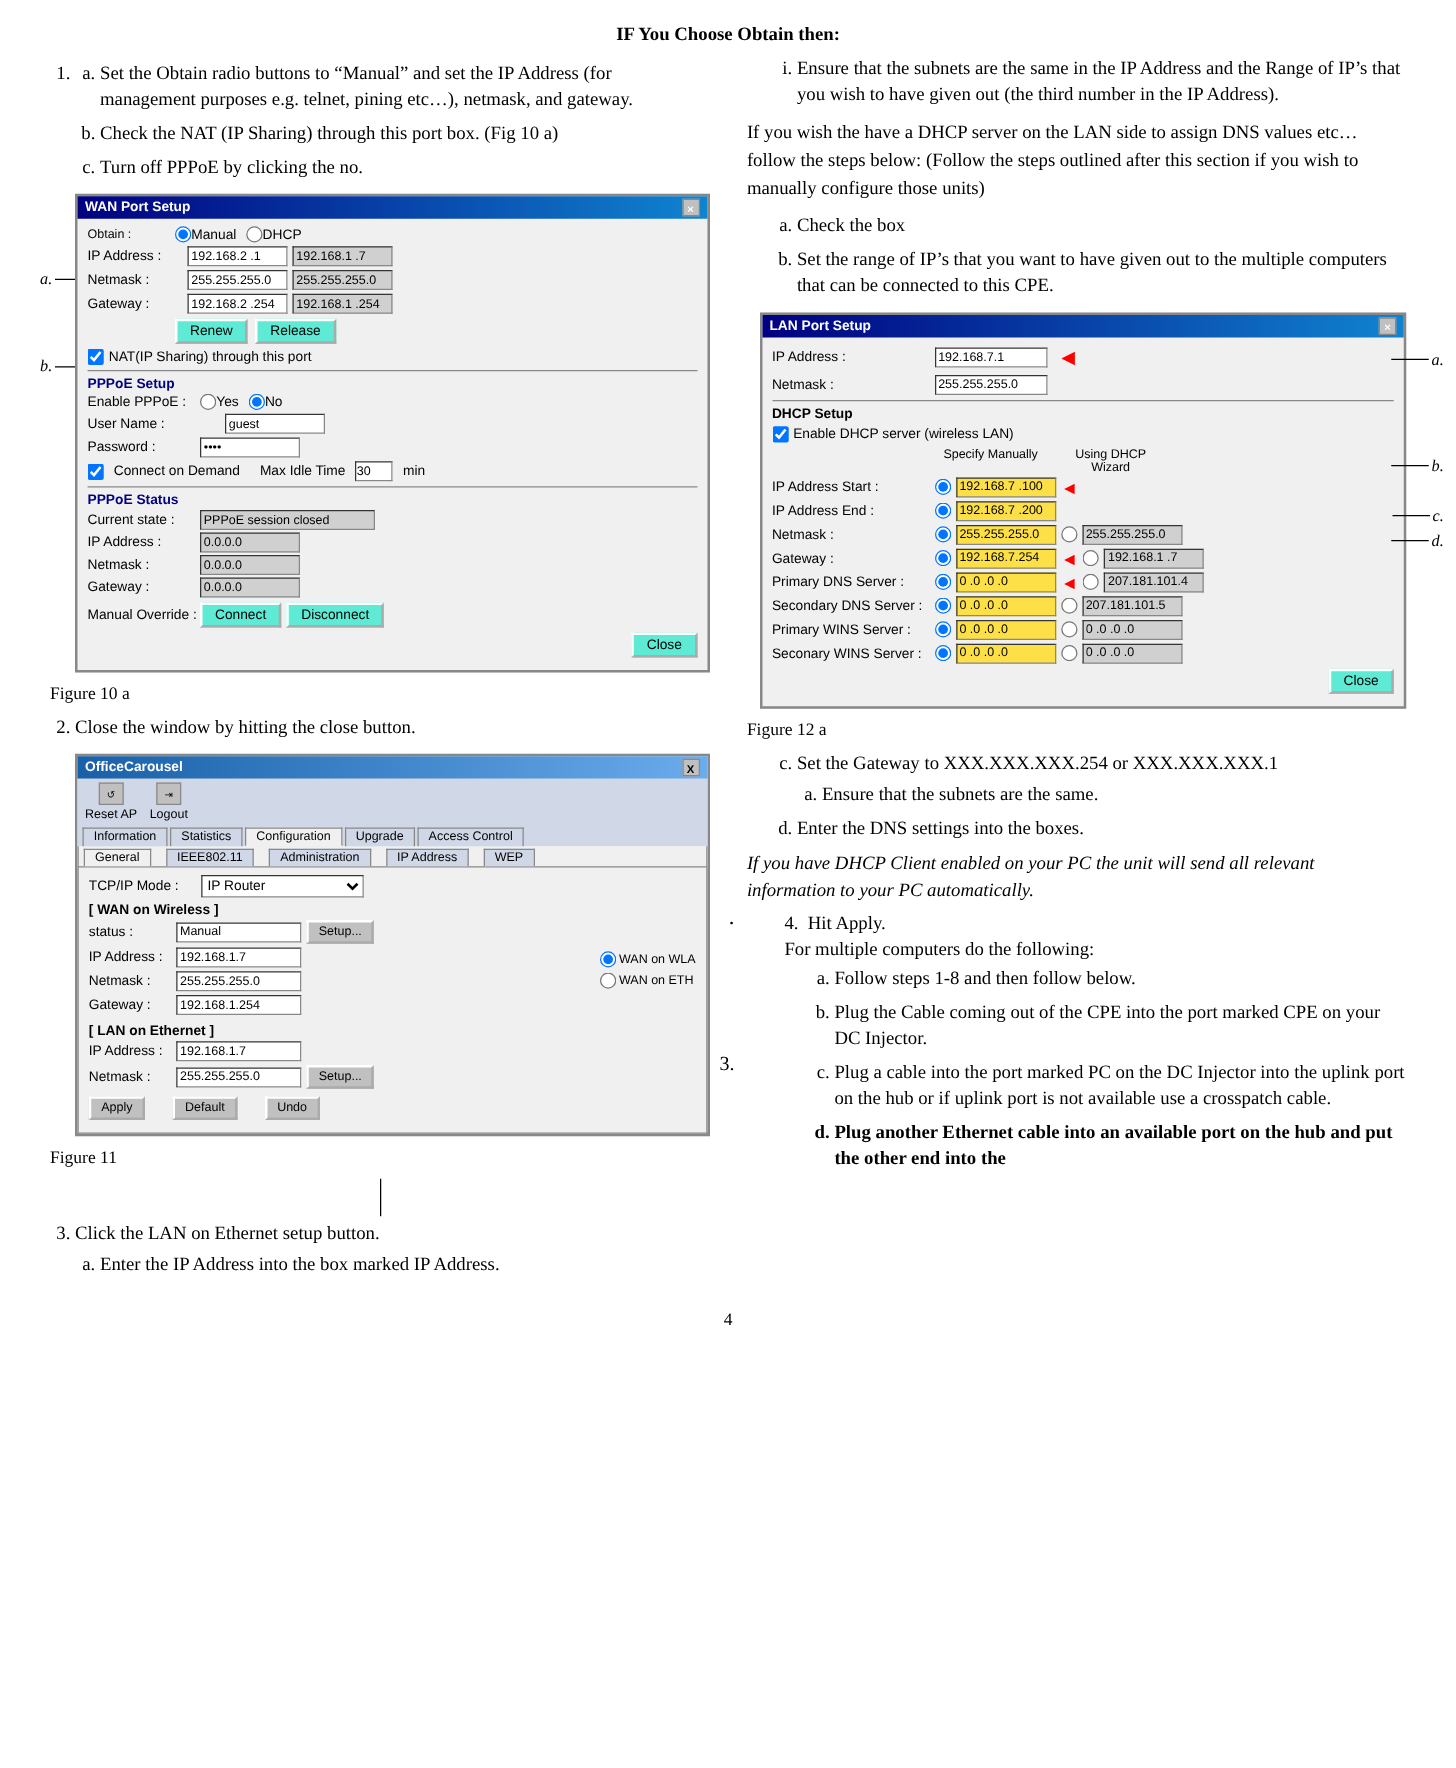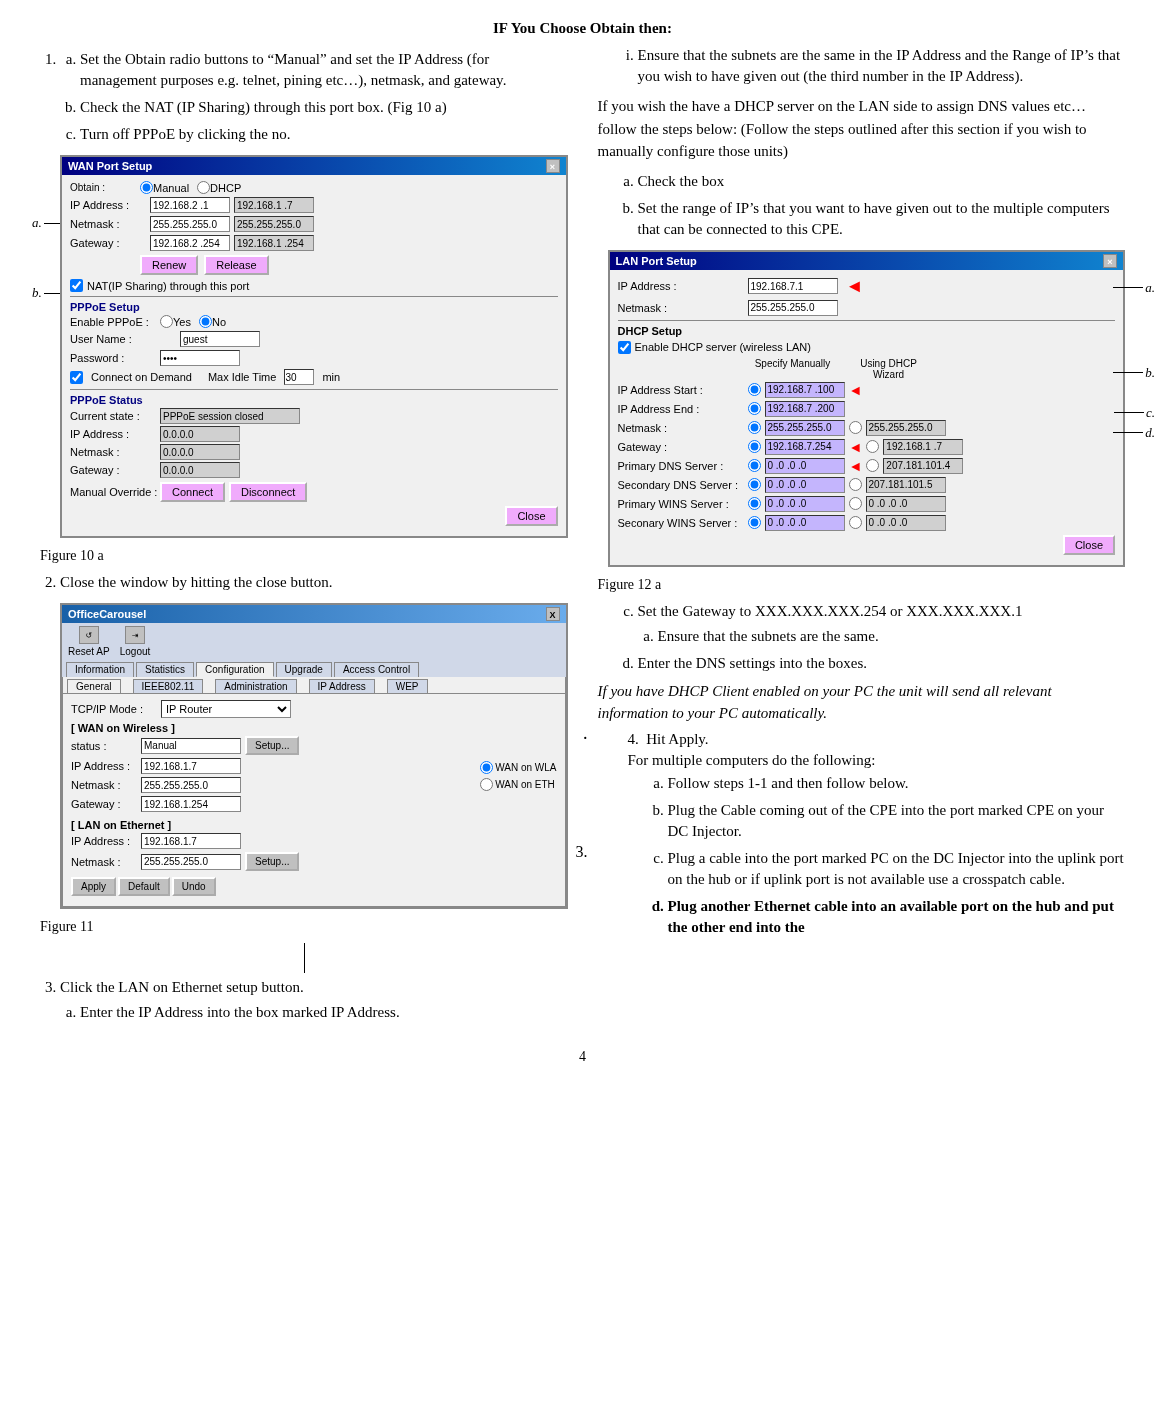--- a/index.html
+++ b/index.html
@@ -109,21 +109,21 @@
       margin: 4px 0 2px 0;
       color: #000080;
     }
     .btn-row {
       display: flex;
       justify-content: flex-end;
       gap: 6px;
       margin: 4px 0;
     }
     .win-btn {
-      background: #f0abfc;
+      background: #5eead4;
       border: 2px outset #fff;
       font-size: 11px;
       padding: 2px 10px;
       cursor: pointer;
       font-family: Arial, sans-serif;
     }
     .horizontal-rule {
       border: none;
       border-top: 1px solid #888;
       margin: 4px 0;
@@ -246,21 +246,21 @@
     .oc-input {
       border: 1px inset #888;
       background: #fff;
       height: 16px;
       font-size: 10px;
       padding: 0 2px;
       width: 100px;
     }
     .oc-btn-row {
       display: flex;
-      gap: 2px;
+      gap: 22px;
       margin: 4px 0;
     }
     .oc-btn {
       background: #c0c0c0;
       border: 2px outset #fff;
       font-size: 10px;
       padding: 2px 8px;
       cursor: pointer;
     }
     .setup-btn {
@@ -322,21 +322,21 @@
       width: 130px;
       font-size: 11px;
     }
     .dhcp-radio-group {
       display: flex;
       align-items: center;
       gap: 4px;
     }
     .dhcp-input {
       border: 1px inset #888;
-      background: #c4b5fd;
+      background: #fde047;
       height: 16px;
       font-size: 10px;
       padding: 0 2px;
       width: 80px;
     }
     .dhcp-input-gray {
       border: 1px inset #888;
       background: #d0d0d0;
       height: 16px;
       font-size: 10px;
@@ -770,21 +770,21 @@
       </li>
       <li>Enter the DNS settings into the boxes.</li>
     </ol>
 
     <p style="font-style:italic; margin: 6px 0; line-height:1.5;">If you have DHCP Client enabled on your PC the unit will send all relevant information to your PC automatically.</p>
 
     <div style="margin-left:30px;">
       <p style="margin-bottom:4px;">4. &nbsp;<span>Hit Apply.</span></p>
       <p style="margin-bottom:4px;">For multiple computers do the following:</p>
       <ol type="a" style="margin-left:20px;">
-        <li>Follow steps 1-1 and then follow below.</li>
+        <li>Follow steps 1-8 and then follow below.</li>
         <li>Plug the Cable coming out of the CPE into the port marked CPE on your DC Injector.</li>
         <li>Plug a cable into the port marked PC on the DC Injector into the uplink port on the hub or if uplink port is not available use a crosspatch cable.</li>
         <li style="list-style-type: lower-latin; font-weight:bold;">
           <span>Plug another Ethernet cable into an available port on the hub and put the other end into the</span>
         </li>
       </ol>
     </div>
   </div>
 </div>
 

